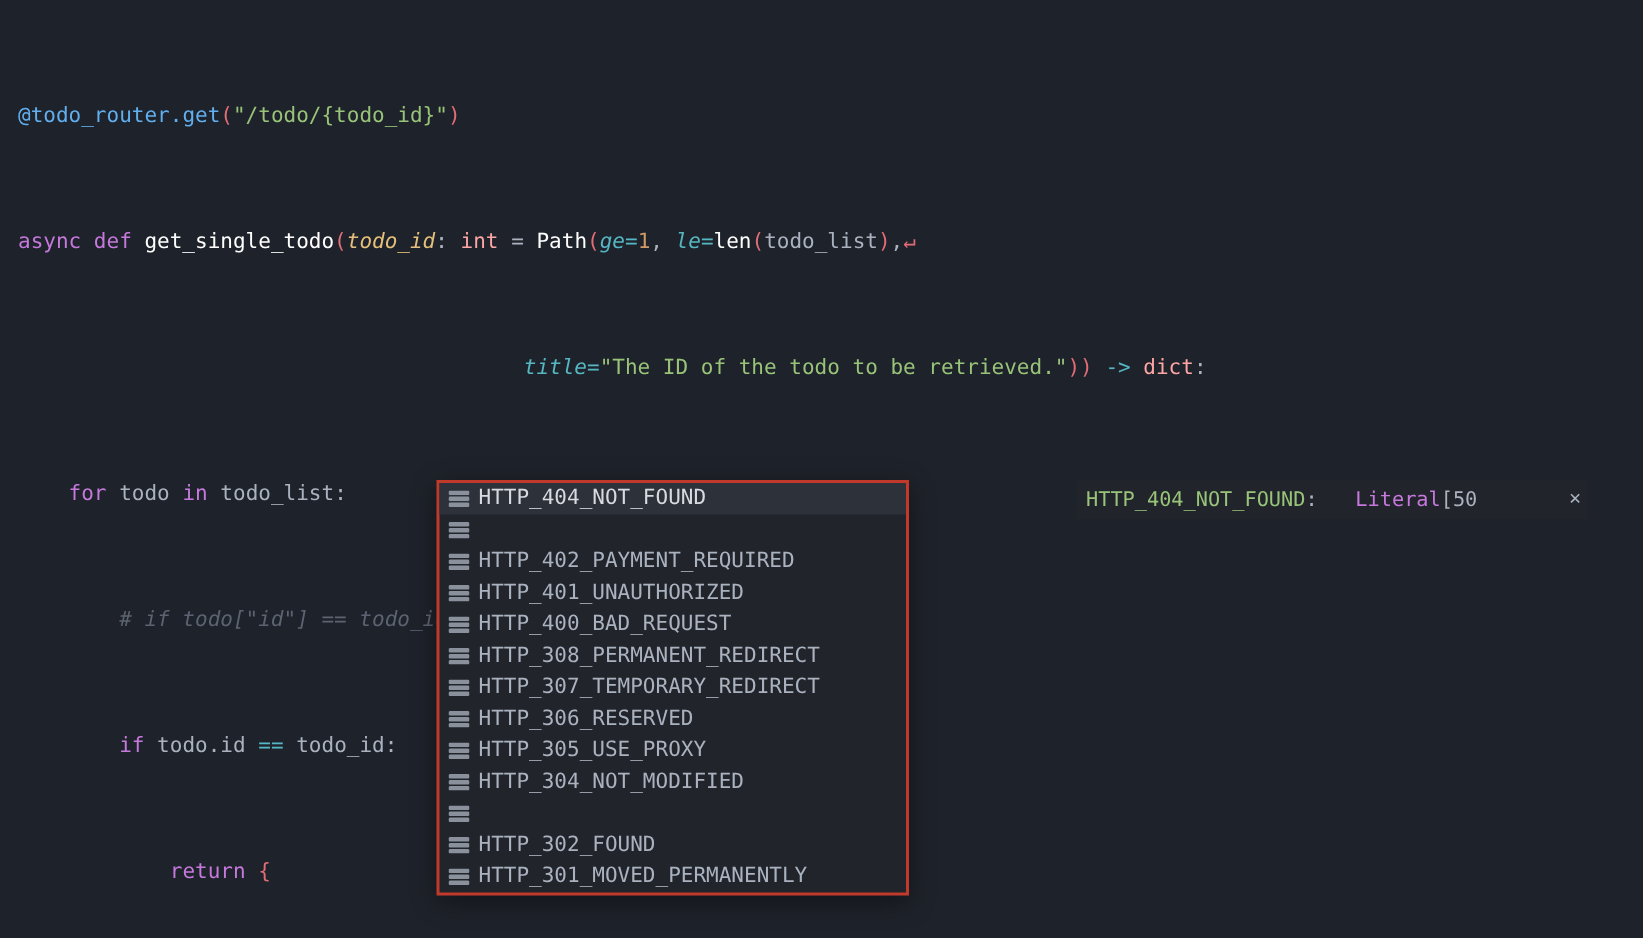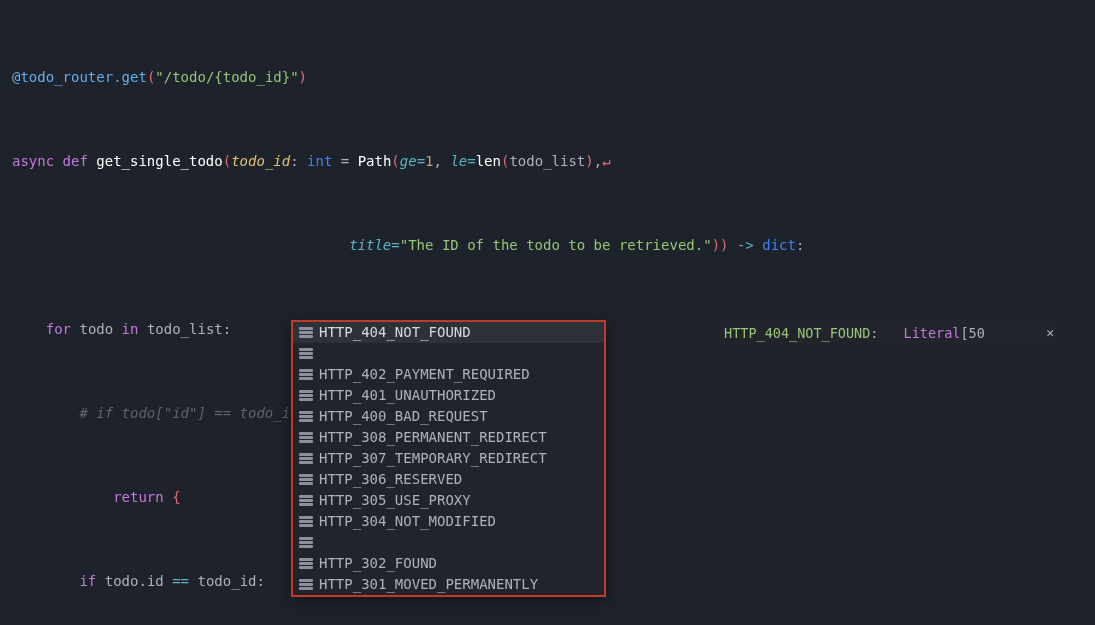--- a/index.html
+++ b/index.html
@@ -3,21 +3,21 @@
 <meta charset="utf-8">
 <style>
   html,body{margin:0;padding:0;background:#1e222a;font-family:"Consolas","Menlo",monospace;font-size:14px;color:#abb2bf;width:1095px;height:625px;overflow:hidden;}
   .editor{position:relative;padding:4px 0 0 12px;line-height:21px;white-space:pre;}
   .line{height:21px;}
   .c-deco{color:#61afef;}          
   .c-kw{color:#c678dd;}            
   .c-fn{color:#ffffff;}            
   .c-param{color:#e5c07b;font-style:italic;}
   .c-pitalic{color:#56b6c2;font-style:italic;}
-  .c-type{color:#3b82f6;}
+  .c-type{color:#fca5a5;}
   .c-str{color:#98c379;}
   .c-num{color:#d19a66;}
   .c-op{color:#56b6c2;}
   .c-punc{color:#e06c75;}          
   .c-colon{color:#abb2bf;}
   .c-comment{color:#5c6370;font-style:italic;}
   .c-id{color:#abb2bf;}
   .c-ret{color:#c678dd;}
   .c-cont{color:#e06c75;}
   .c-builtin{color:#ffffff;}
@@ -42,23 +42,23 @@
   <div class="line"><span class="c-deco">@todo_router</span><span class="c-deco">.get</span><span class="c-punc">(</span><span class="c-str">"/todo/{todo_id}"</span><span class="c-punc">)</span></div>
   
   <div class="line"><span class="c-kw">async </span><span class="c-kw">def </span><span class="c-fn">get_single_todo</span><span class="c-punc">(</span><span class="c-param">todo_id</span><span class="c-colon">: </span><span class="c-type">int</span><span class="c-colon"> = </span><span class="c-fn">Path</span><span class="c-punc">(</span><span class="c-pitalic">ge</span><span class="c-op">=</span><span class="c-num">1</span><span class="c-colon">, </span><span class="c-pitalic">le</span><span class="c-op">=</span><span class="c-builtin">len</span><span class="c-punc">(</span><span class="c-id">todo_list</span><span class="c-punc">)</span><span class="c-colon">,</span><span class="c-cont">↵</span></div>
   
   <div class="line">                                        <span class="c-pitalic">title</span><span class="c-op">=</span><span class="c-str">"The ID of the todo to be retrieved."</span><span class="c-punc">))</span><span class="c-colon"> </span><span class="c-op">-&gt;</span><span class="c-colon"> </span><span class="c-type">dict</span><span class="c-colon">:</span></div>
   
   <div class="line">    <span class="c-kw">for</span><span> </span><span class="c-id">todo</span><span> </span><span class="c-kw">in</span><span> </span><span class="c-id">todo_list</span><span class="c-colon">:</span></div>
   
   <div class="line">        <span class="c-comment"># if todo["id"] == todo_id:</span></div>
   
+  <div class="line">        <span class="c-kw">if</span><span> </span><span class="c-id">todo.id</span><span> </span><span class="c-op">==</span><span> </span><span class="c-id">todo_id</span><span class="c-colon">:</span></div>
+  
   <div class="line">            <span class="c-ret">return</span><span> </span><span class="c-punc">{</span></div>
-  
-  <div class="line">        <span class="c-kw">if</span><span> </span><span class="c-id">todo.id</span><span> </span><span class="c-op">==</span><span> </span><span class="c-id">todo_id</span><span class="c-colon">:</span></div>
   
   
   
   
   
   
   
   
   
   

